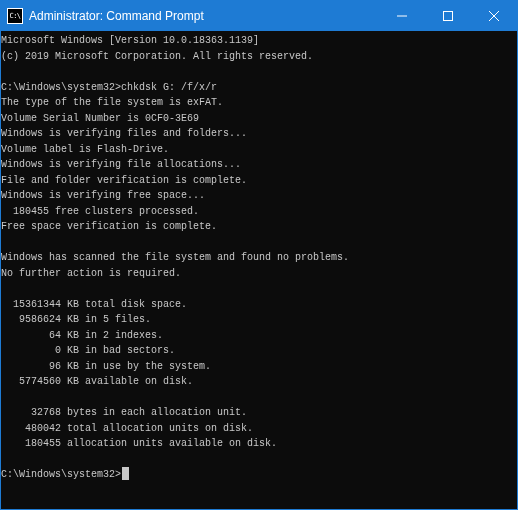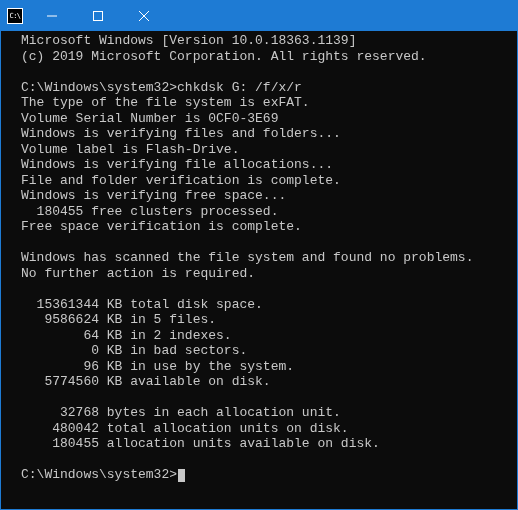--- a/index.html
+++ b/index.html
@@ -67,23 +67,23 @@
     .titlebar-btn svg {
       stroke: #fff;
       stroke-width: 1;
       fill: none;
     }
     .terminal {
       flex: 1;
       background: #0c0c0c;
       color: #c8c8c8;
       font-family: Consolas, "Courier New", monospace;
-      font-size: 13px;
+      font-size: 10px;
       line-height: 15.5px;
-      padding: 2px 20px;
+      padding: 2px 0;
       white-space: pre;
       overflow: hidden;
     }
     .line {
       white-space: pre;
     }
     .cursor {
       display: inline-block;
       width: 7px;
       height: 13px;
@@ -91,20 +91,21 @@
       vertical-align: text-bottom;
       margin-left: 1px;
     }
   </style>
 </head>
 <body>
 
 <div class="window">
   <div class="titlebar">
     <div class="titlebar-icon">C:\</div>
+    <div class="titlebar-title">Administrator: Command Prompt</div>
     <div class="titlebar-controls">
       <div class="titlebar-btn">
         <svg width="10" height="10" viewBox="0 0 10 10">
             <line x1="0" y1="5" x2="10" y2="5"></line>
           </svg>
       </div>
       <div class="titlebar-btn">
         <svg width="10" height="10" viewBox="0 0 10 10">
             <rect x="0.5" y="0.5" width="9" height="9"></rect>
           </svg>

